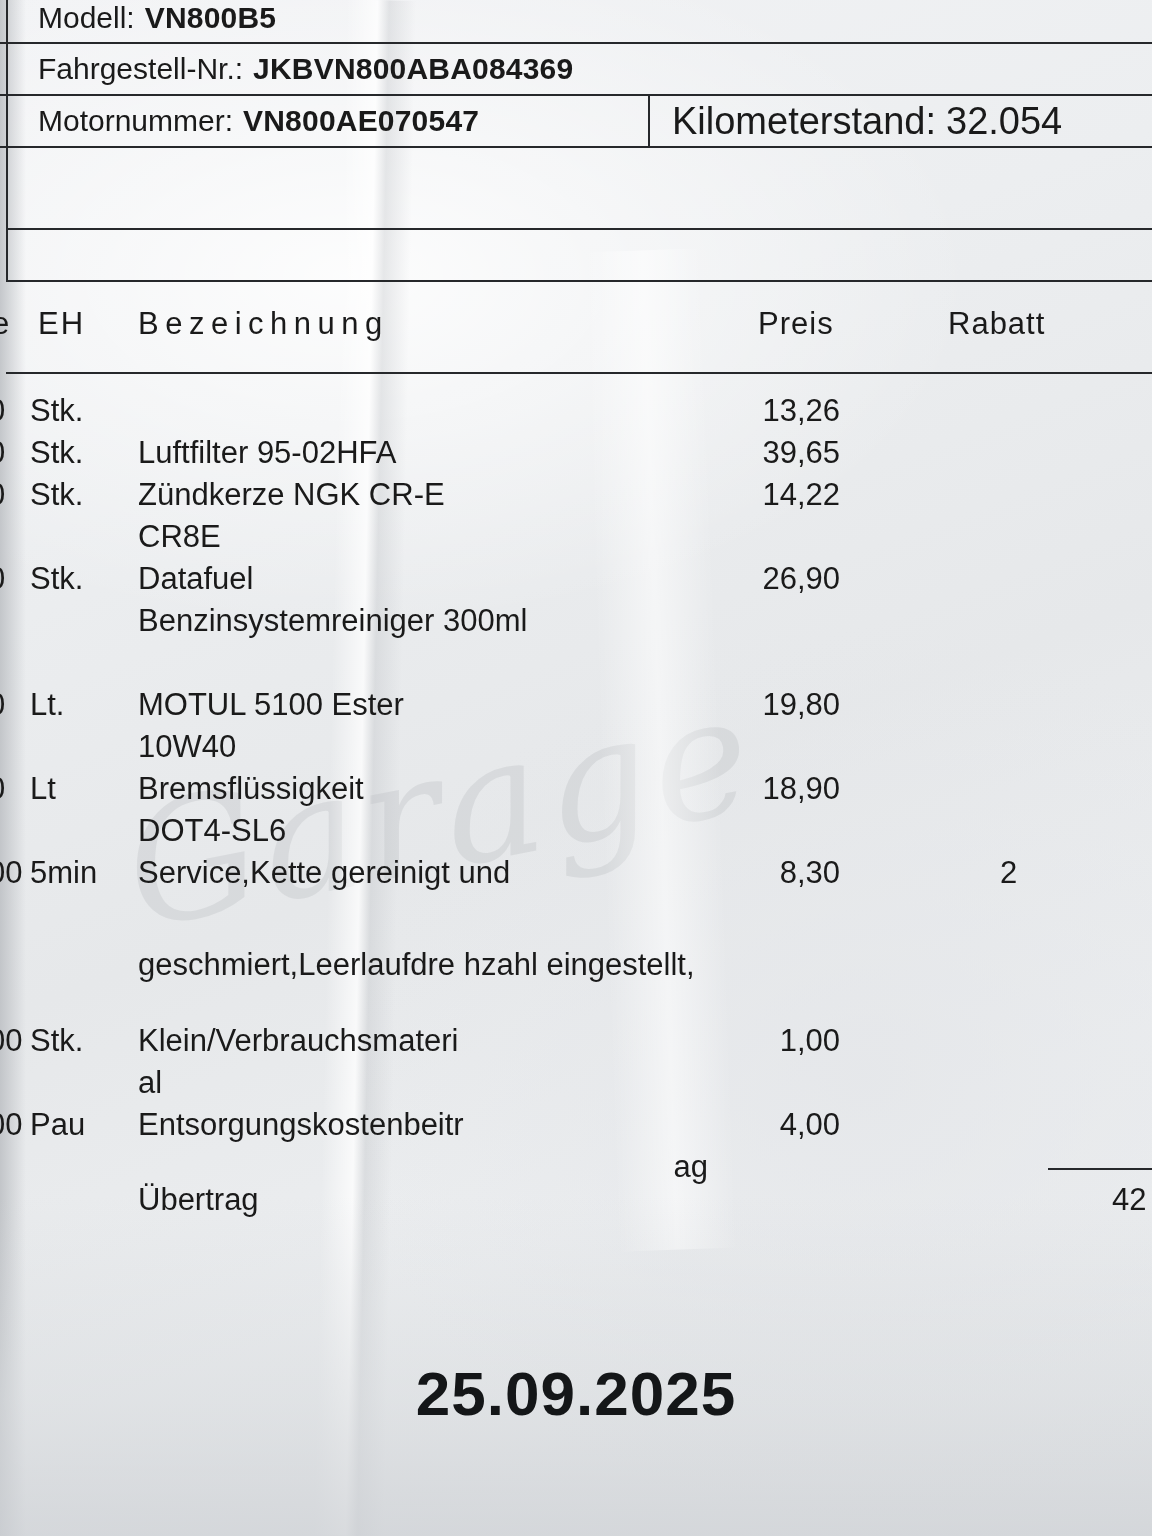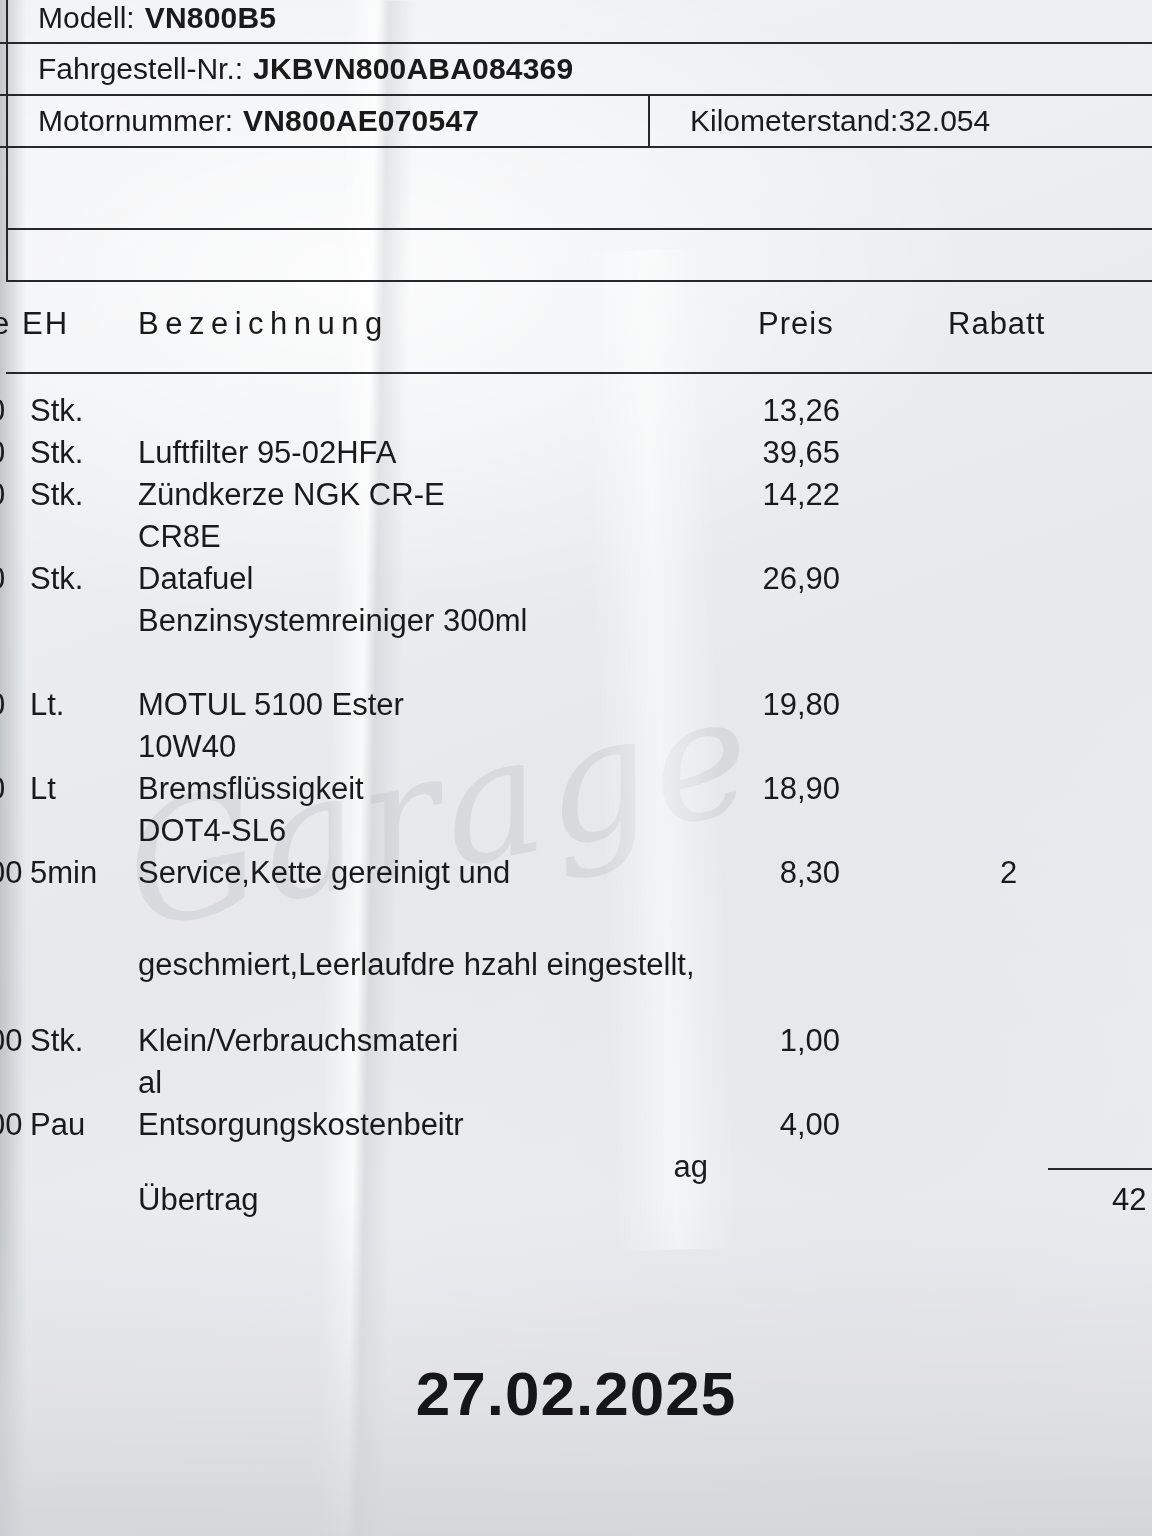--- a/index.html
+++ b/index.html
@@ -96,24 +96,25 @@
   }
   .hcell .lbl { font-weight: 400; }
   .hcell .val { font-weight: 700; letter-spacing: .2px; }
   .hcell-right {
     position: absolute;
     left: 648px;
     top: 0;
     height: 100%;
     display: flex;
     align-items: center;
-    padding-left: 40px;
+    padding-left: 22px;
     border-left: 2px solid #26282b;
     box-sizing: border-box;
-    font-size: 30px;
+    font-size: 38px;
+    gap: 10px;
   }
   
   .grid-left {
     position: absolute;
     left: 6px; top: -6px;
     width: 2px; height: 194px;
     background: #26282b;
   }
   .grid-rule-1 {
     position: absolute;
@@ -137,21 +138,21 @@
   
   .col-headers {
     position: absolute;
     left: 0; top: 300px;
     width: 1152px;
     height: 60px;
     font-size: 31px;
   }
   .ch { position: absolute; white-space: nowrap; }
   .ch-menge   { left: -8px;  top: 6px; letter-spacing: 2px; }
-  .ch-eh      { left: 22px;  top: 6px; letter-spacing: 2px; }
+  .ch-eh      { left: 38px;  top: 6px; letter-spacing: 2px; }
   .ch-bez     { left: 138px; top: 6px; letter-spacing: 6.5px; }
   .ch-preis   { left: 758px; top: 6px; letter-spacing: 1px; }
   .ch-rabatt  { left: 948px; top: 6px; letter-spacing: 1px; }
   .header-underline {
     position: absolute;
     left: 6px; top: 372px;
     width: 1146px; height: 2px;
     background: #26282b;
   }
 
@@ -350,15 +351,15 @@
     </div>
 
   </div>
 
   <div class="carry-rule"></div>
   <div class="carry">
     <span class="carry-label">Übertrag</span>
     <span class="carry-value">42</span>
   </div>
 
-  <div class="date-stamp">27.02.2025</div>
+  <div class="date-stamp">25.09.2025</div>
 
 </div>
 
 </body></html>

